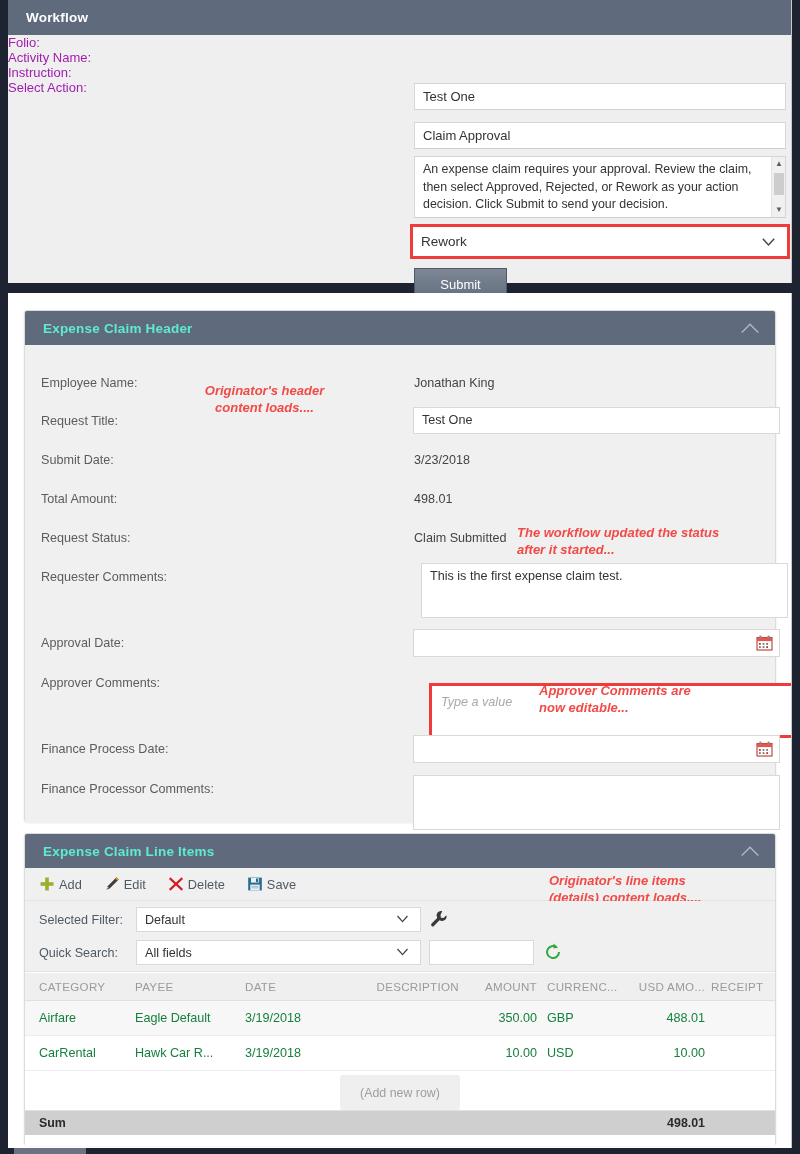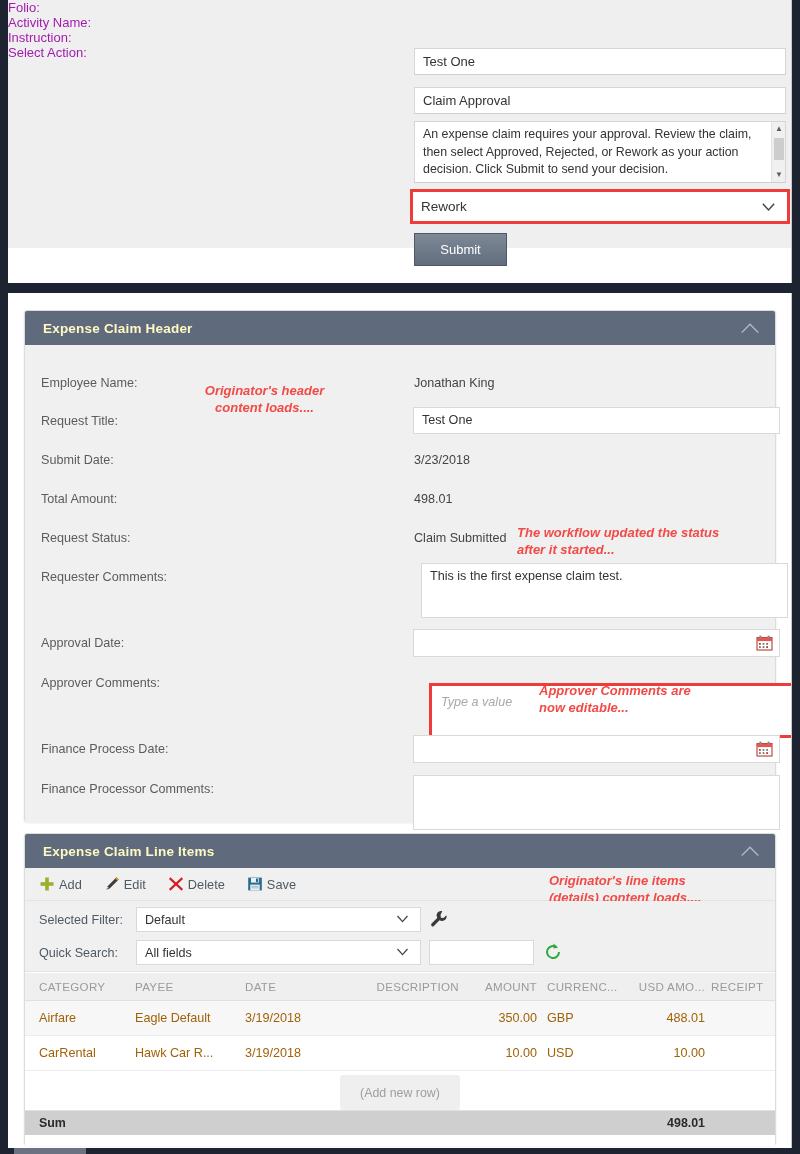--- a/index.html
+++ b/index.html
@@ -124,21 +124,21 @@
   }
   .card-title {
     height: 34px;
     background: #5f6a7d;
     display: flex; align-items: center;
     padding: 0 12px 0 18px;
     border-radius: 2px 2px 0 0;
     position: relative;
   }
   .card-title span.t {
-    color: #fef9c3; font-size: 13.5px; font-weight: bold; letter-spacing:.2px;
+    color: #5eead4; font-size: 13.5px; font-weight: bold; letter-spacing:.2px;
   }
   .collapse-ic {
     position: absolute; right: 14px; top: 50%; margin-top: -8px;
     width: 22px; height: 16px;
   }
 
   
   #hdr-card { left: 16px; top: 17px; width: 752px; height: 512px; }
   .hdr-body { position: relative; height: 478px; background:#f0f0f0; }
   .h-label {
@@ -204,21 +204,21 @@
 
   
   .grid { position:absolute; left:0; top:105px; right:0; }
   .g-head {
     display:flex; height:28px; align-items:center;
     background:#efefef; border-bottom:1px solid #e0e0e0;
     font-size: 11.6px; color:#9a9a9a; letter-spacing:.3px;
   }
   .g-row {
     display:flex; height:35px; align-items:center;
-    font-size:12.6px; color:#a16207; border-bottom:1px solid #ececec;
+    font-size:12.6px; color:#15803d; border-bottom:1px solid #ececec;
   }
   .g-row.alt { background:#f7f7f7; }
   .g-row.plain { background:#ffffff; }
   .c-cat  { width:110px; padding-left:14px; }
   .c-pay  { width:110px; }
   .c-date { width:105px; }
   .c-desc { width:115px; text-align:right; padding-right:6px; }
   .c-amt  { width:72px;  text-align:right; }
   .c-cur  { width:78px;  padding-left:10px; }
   .c-usd  { width:90px;  text-align:right; }
@@ -258,20 +258,23 @@
 </head>
 <body>
 
 <div class="page">
 
   <div class="left-rail"></div>
   <div class="right-rail"></div>
 
   <div class="wf-panel">
 
+    <div class="wf-titlebar">
+      <span class="wf-title">Workflow</span>
+    </div>
 
     <div class="wf-body">
 
       <div class="wf-label" style="left:18px; top:54px;">Folio:</div>
       <div class="txt-input wf-folio">Test One</div>
 
       <div class="wf-label" style="left:18px; top:93px;">Activity Name:</div>
       <div class="txt-input wf-actname">Claim Approval</div>
 
       <div class="wf-label" style="left:18px; top:133px;">Instruction:</div>

